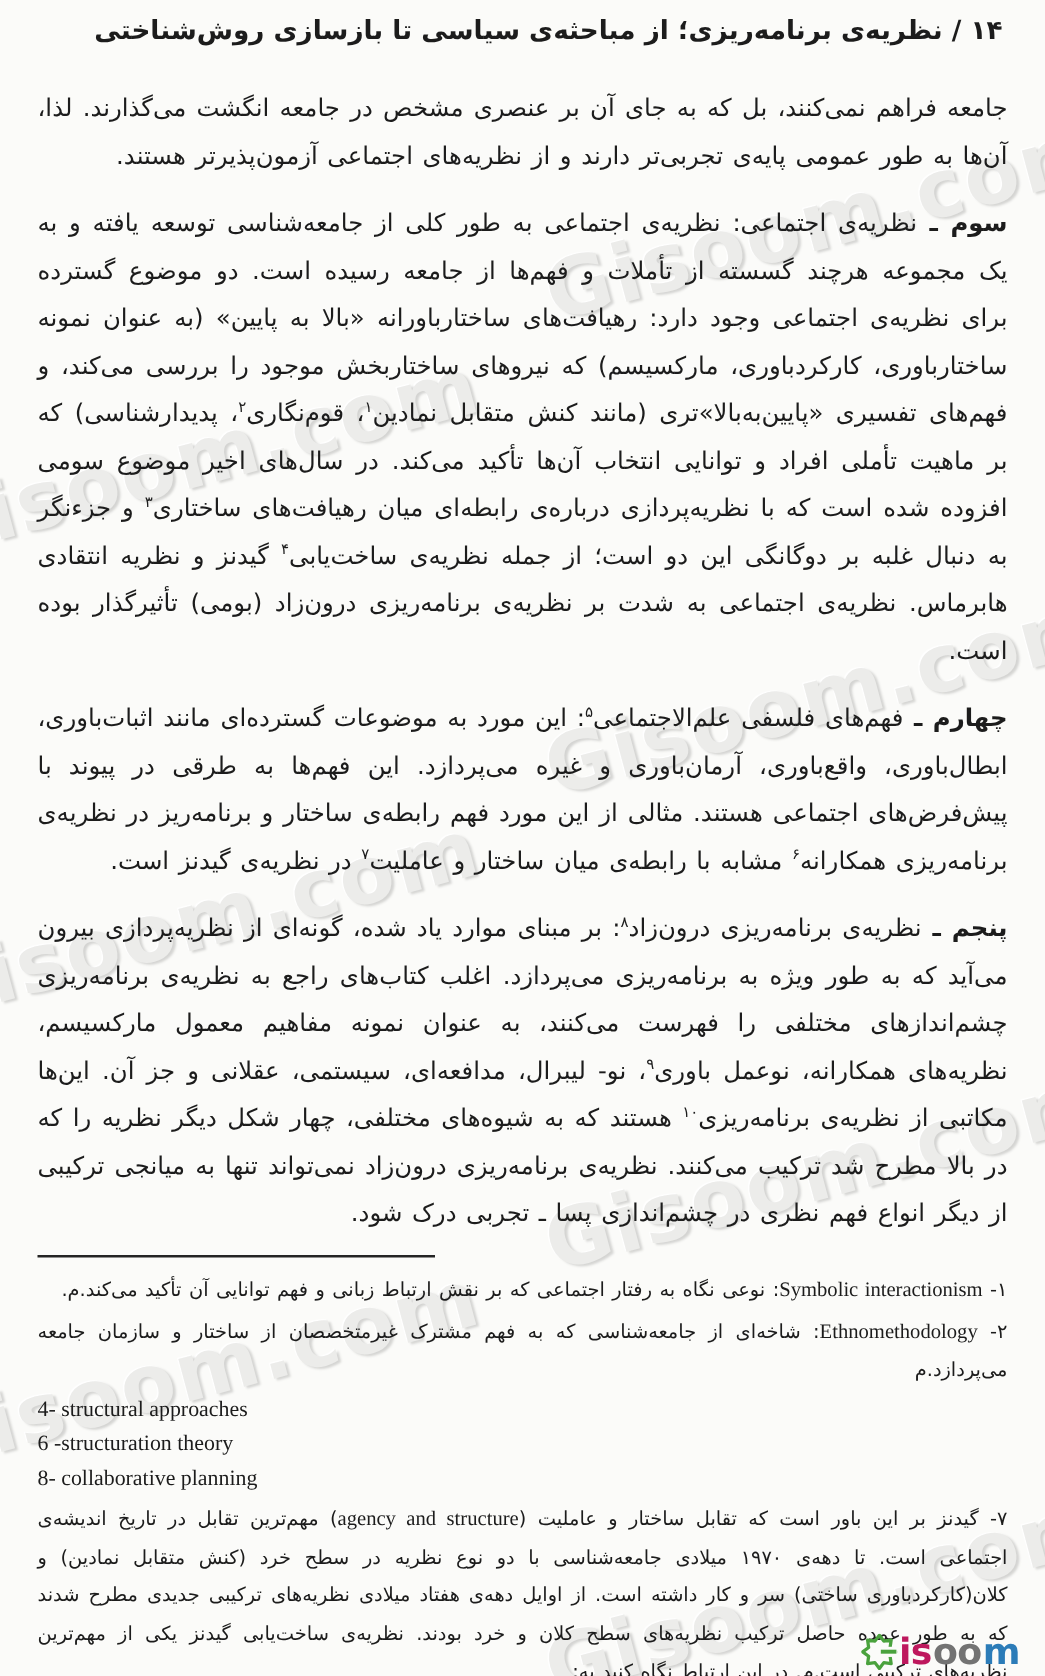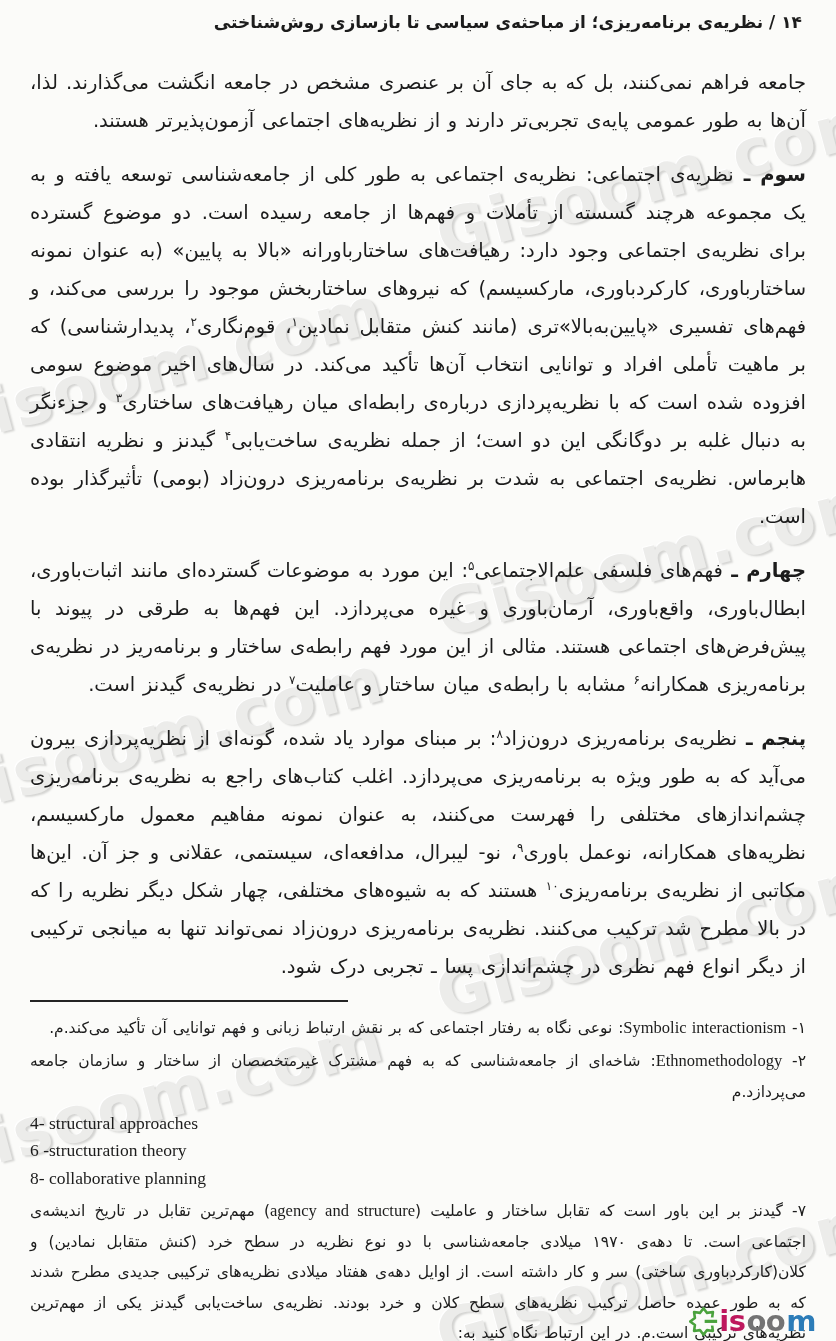--- a/index.html
+++ b/index.html
@@ -15,21 +15,21 @@
     font-size:64px;letter-spacing:2px;color:#ececea;
     text-shadow:2px 2px 2px #d4d4d2,-1px -1px 1px #ffffff;
     transform:rotate(-15deg);user-select:none;
   }
   .wm1{left:430px;top:140px}.wm2{left:-70px;top:330px}
   .wm3{left:430px;top:520px}.wm4{left:-70px;top:700px}
   .wm5{left:430px;top:900px}.wm6{left:-70px;top:1060px}
   .wm7{left:430px;top:1240px}
   
   .content{position:relative;z-index:1;padding:10px 30px 0 30px;}
-  .hdr{direction:rtl;text-align:right;font-weight:bold;font-size:17px;padding:2px 4px 0 0;}
+  .hdr{direction:rtl;text-align:right;font-weight:bold;font-size:21px;padding:2px 4px 0 0;}
   .bodytext{margin-top:32px;direction:rtl;}
   .para{font-size:19.5px;line-height:1.95;text-align:justify;margin:16px 0 8px 0;word-spacing:1.5px;}
   .para sup{font-size:12px;line-height:0;}
   .b{font-weight:bold;}
   .en{direction:ltr;unicode-bidi:embed;font-family:"Liberation Serif",serif;margin-top:24px;}
   .fn-rule{border:0;border-top:2.5px solid #242424;width:318px;margin:14px auto 10px 0;}
   .fn-fa{direction:rtl;font-size:15.5px;line-height:1.95;text-align:justify;word-spacing:1px;}
   .fn-fa .en{font-size:16.5px;}
   .fn-en{direction:ltr;text-align:left;font-family:"Liberation Serif",serif;font-size:17.5px;line-height:1.45;margin:4px 0;}
   .fn-en .itm{margin:2px 0;}

